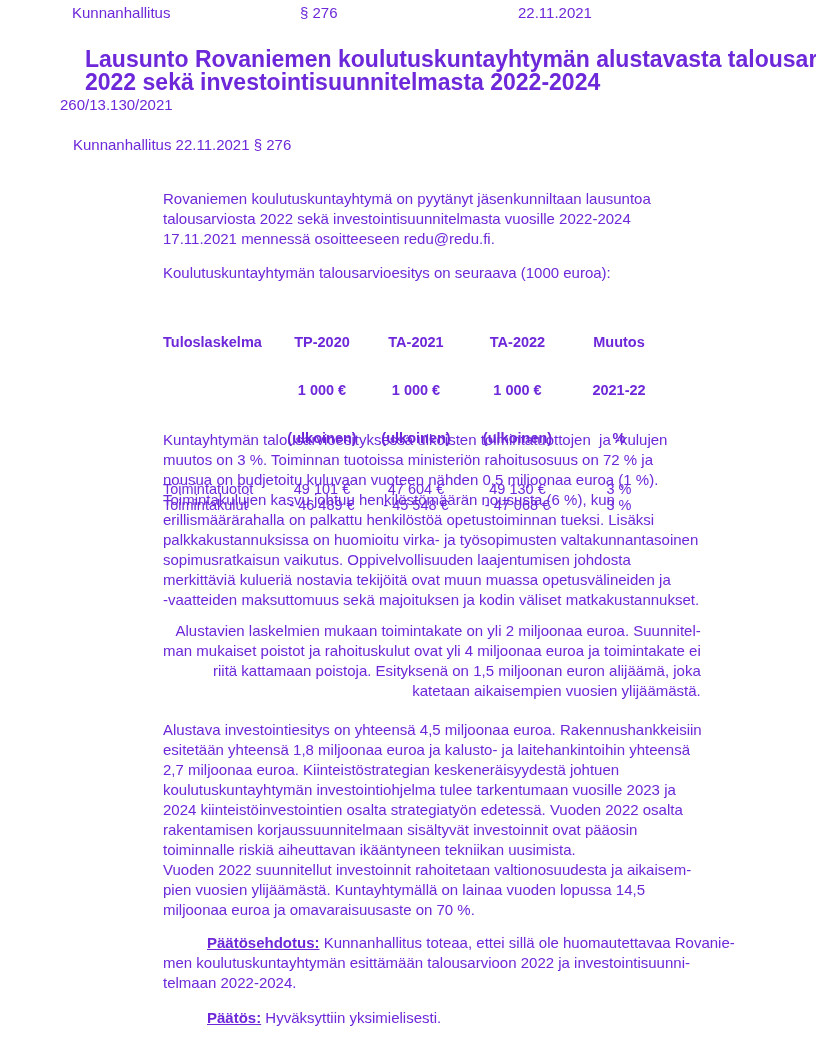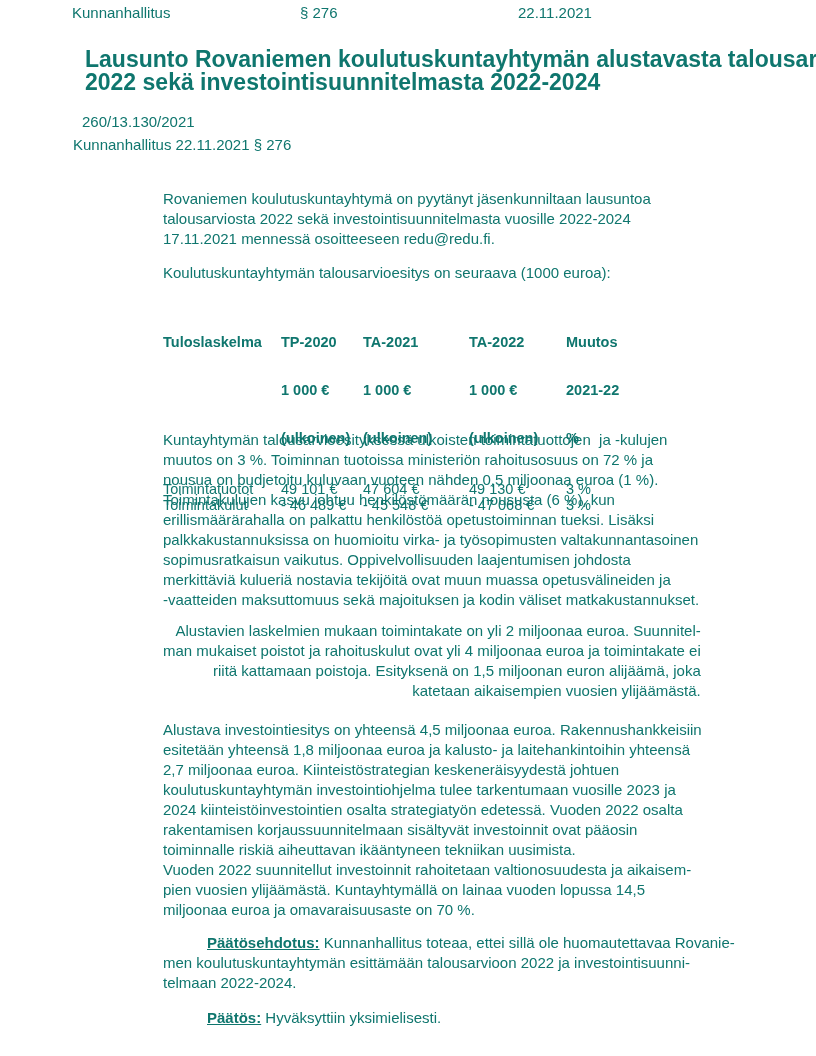--- a/index.html
+++ b/index.html
@@ -2,33 +2,33 @@
 <html><head>
 <meta charset="utf-8">
 <style>
   * { box-sizing: border-box; }
   html, body { margin: 0; padding: 0; background: #ffffff; }
   .page {
     position: relative;
     width: 816px;
     height: 1056px;
     background: #ffffff;
-    color: #0f766e;
+    color: #6d28d9;
     font-family: "Liberation Sans", "DejaVu Sans", sans-serif;
     overflow: hidden;
   }
   .hdr { position: absolute; top: 4px; font-size: 15px; line-height: 17px; white-space: pre; }
   .hdr-left  { left: 72px; }
   .hdr-mid   { left: 300px; }
   .hdr-right { left: 518px; }
   .doc-title {
     position: absolute; left: 73px; top: 36px; margin: 12px;
     font-size: 23px; line-height: 23px; font-weight: 700; white-space: pre;
   }
-  .case-number { position: absolute; left: 82px; top: 96px; font-size: 15px; line-height: 17px; white-space: pre; margin-top: 17px; }
+  .case-number { position: absolute; left: 60px; top: 96px; font-size: 15px; line-height: 17px; white-space: pre; }
   .section-line { position: absolute; left: 73px; top: 136px; font-size: 15px; line-height: 17px; white-space: pre; }
   .para {
     position: absolute; left: 163px;
     font-size: 15px; line-height: 20px; white-space: pre;
   }
   #p-request   { top: 189px; }
   #p-intro     { top: 263px; }
   #p-changes   { top: 430px; }
   #p-deficit   { top: 621px; text-align: right; }
   #p-invest    { top: 720px; }
@@ -36,21 +36,21 @@
   #p-proposal  { top: 933px; }
   #p-decision  { top: 1008px; }
   .dlabel { font-weight: 700; text-decoration: underline; margin-left: 44px; }
   .fin-table {
     position: absolute; left: 163px; top: 302px;
     border-collapse: collapse;
     font-size: 14.5px; line-height: 16px;
   }
   .fin-table th, .fin-table td {
     padding: 0; margin: 0;
-    text-align: left; vertical-align: top;
+    text-align: center; vertical-align: top;
     font-weight: 400; white-space: pre;
   }
   .fin-table th { font-weight: 700; }
   .fin-table .c0 { text-align: left; margin-left: 16px; }
   .fin-table tbody tr:first-child td { padding-top: 3px; }
 </style>
 </head>
 <body>
 
 <div class="page">

